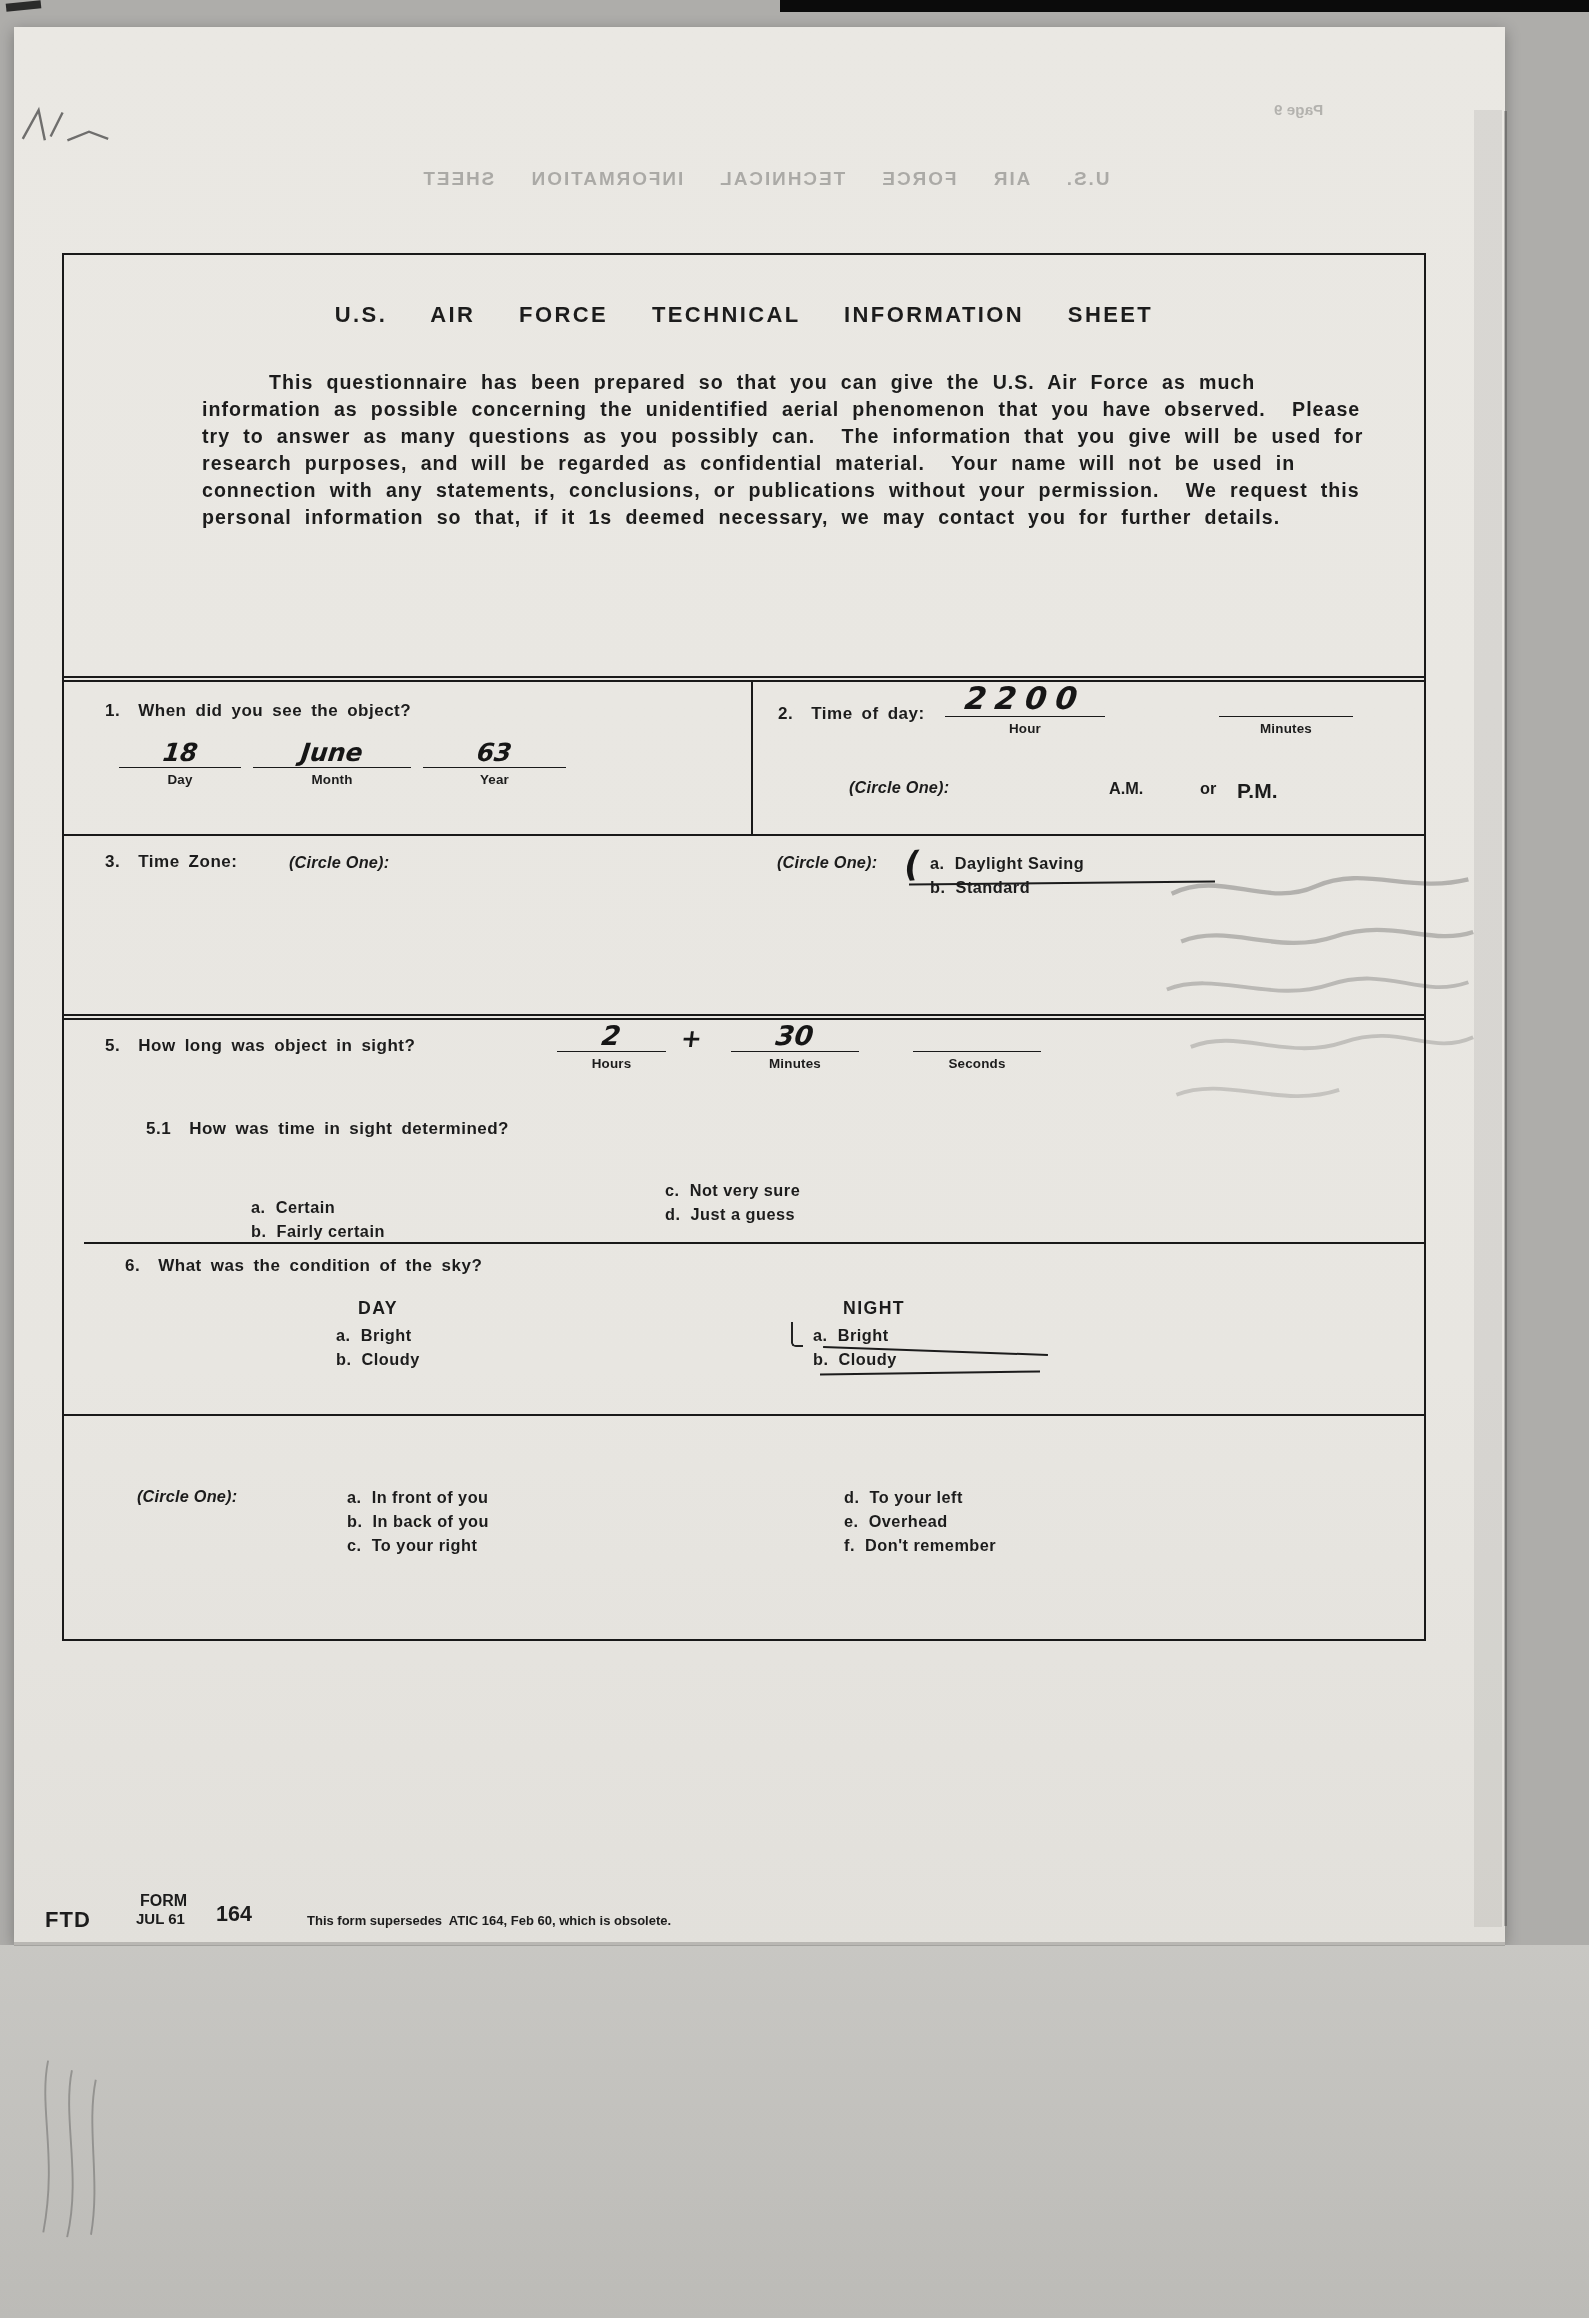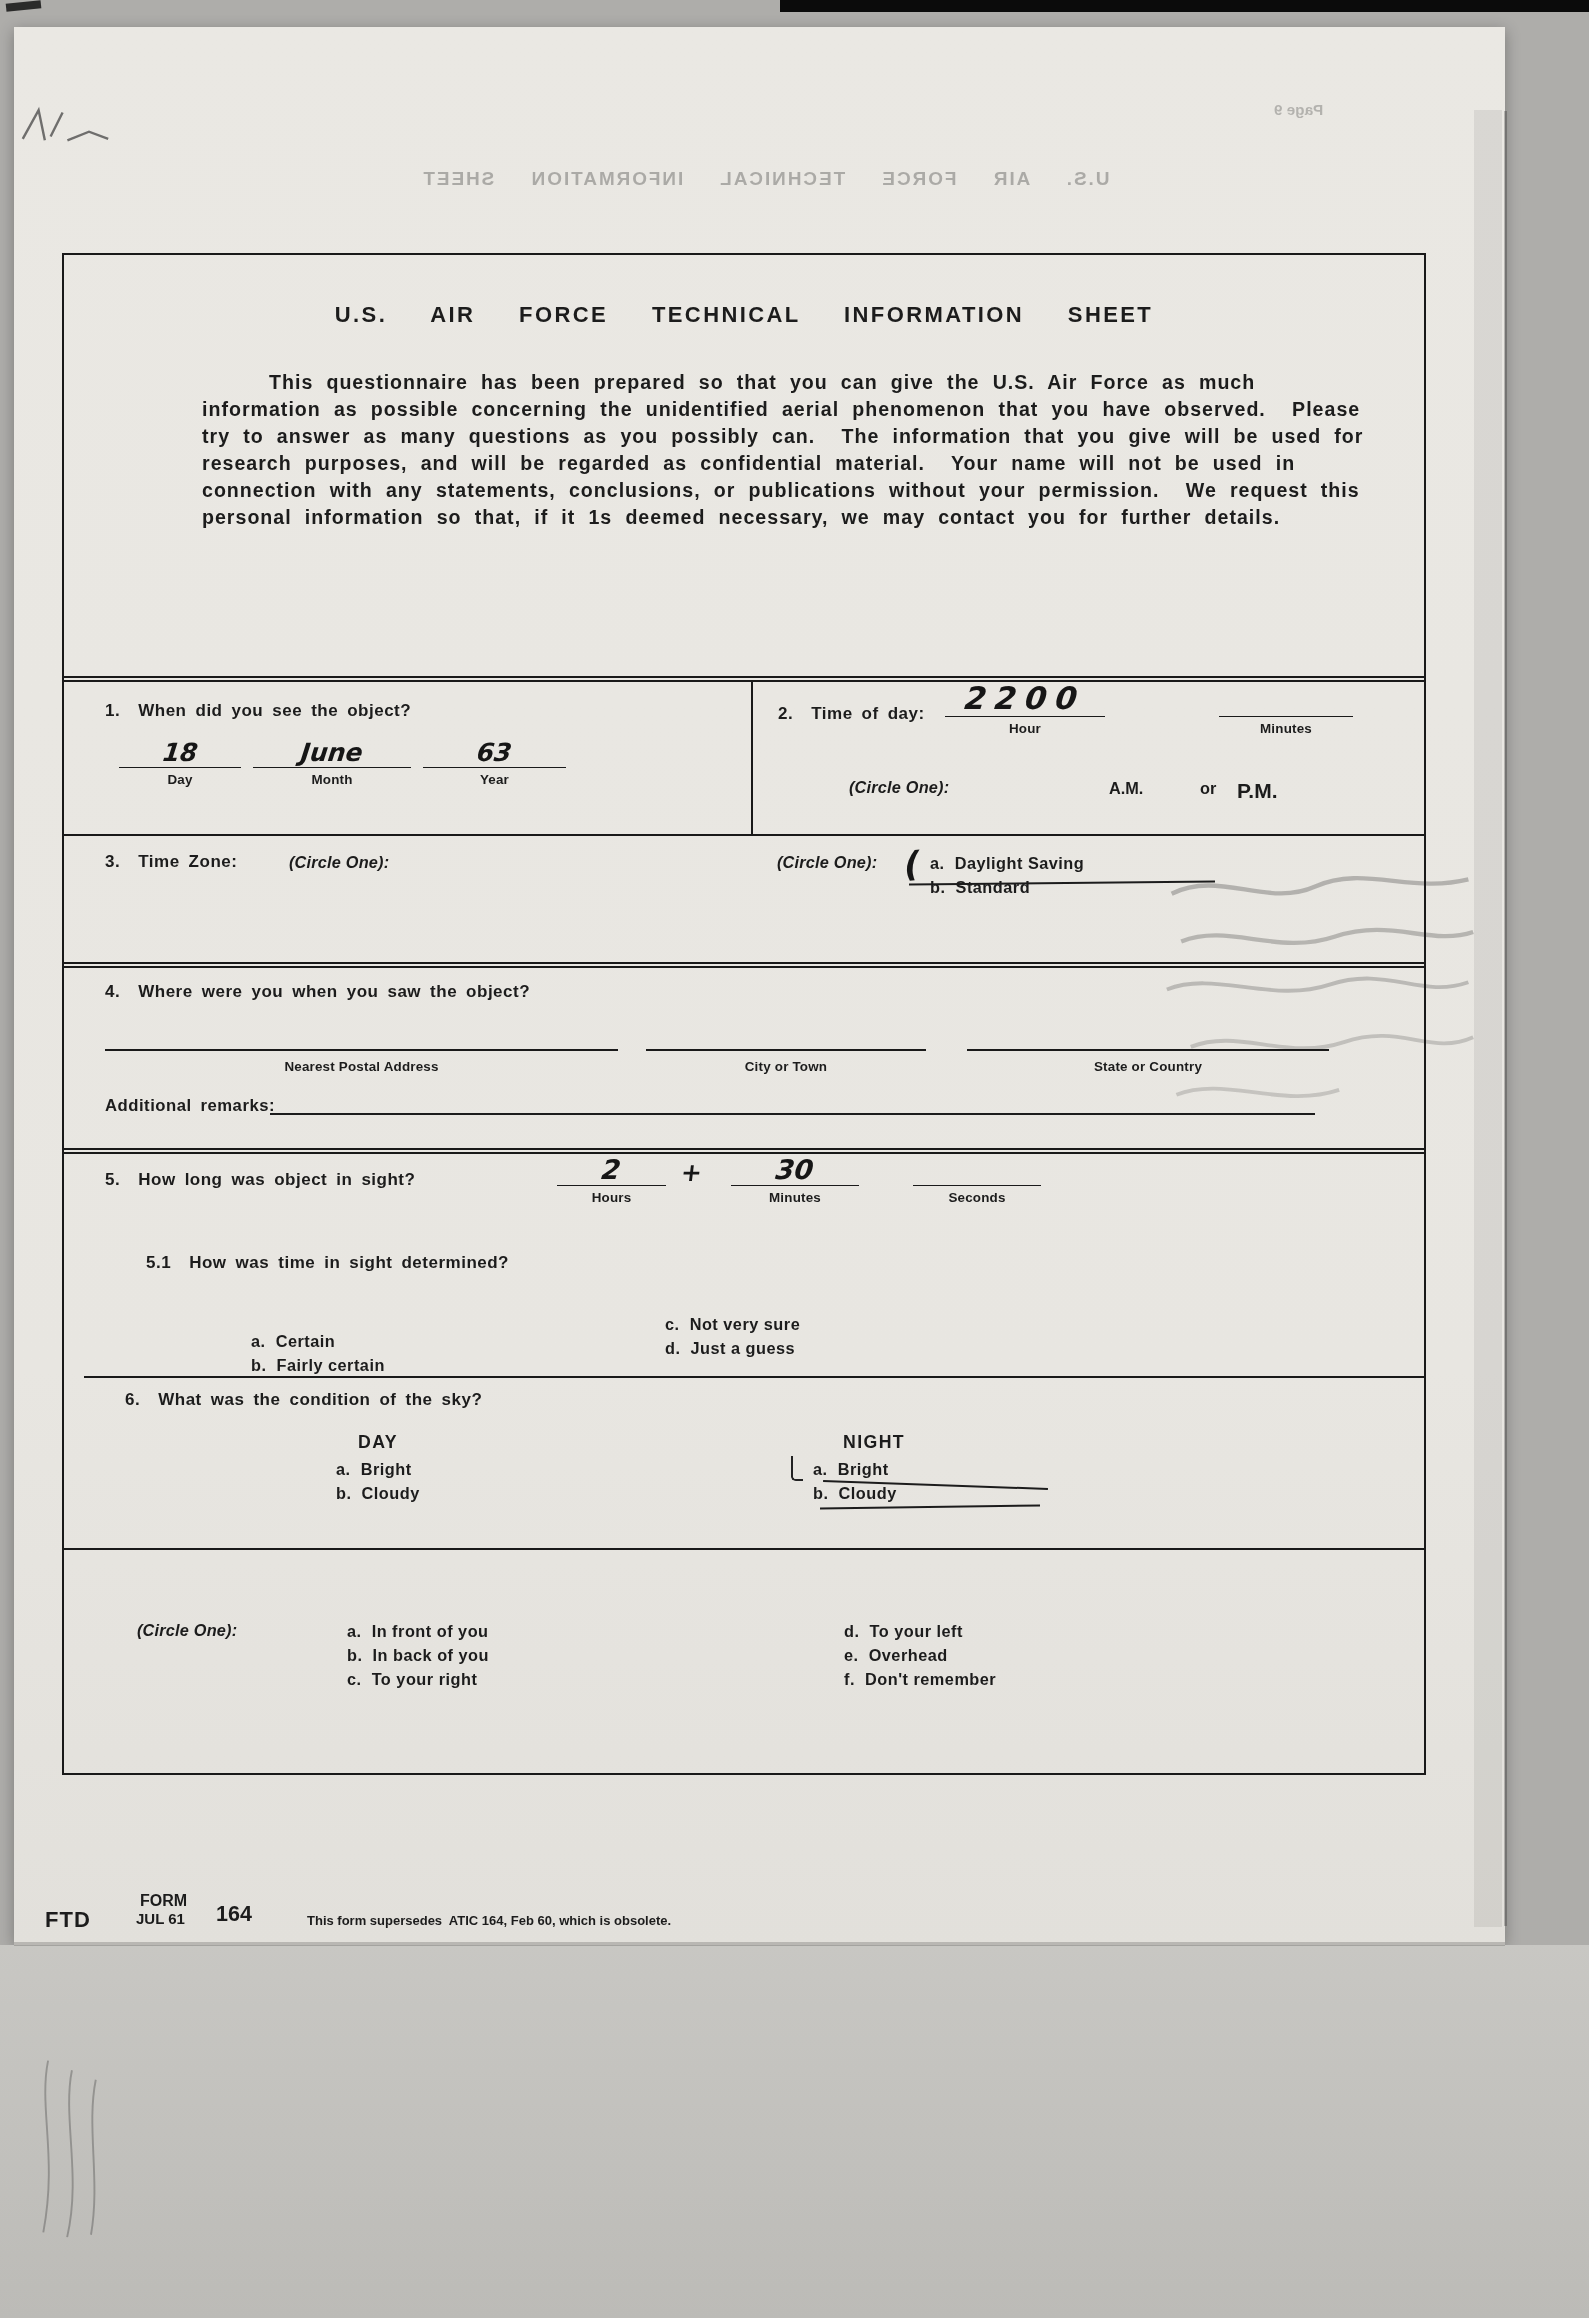--- a/index.html
+++ b/index.html
@@ -35,21 +35,21 @@
   .bleed-page { left: 1274px; top: 101px; font-size: 15.3px; color: rgba(25,25,25,.26); }
 
   
   .formbox { position: absolute; left: 62px; top: 253px; width: 1364px; border: 2.9px solid #191919; }
   .sec { position: relative; }
   .sec + .sec { border-top: 2.4px solid #191919; }
   .sec.dbl { border-top: 6.7px double #191919; }
 
   .sec-intro { height: 421px; }
   .row12 { height: 158px; display: flex; }
-  .sec-q3 { height: 128px; }
+  .sec-q3 { height: 180px; }
   .sec-q4 { height: 186px; }
   .sec-q5 { height: 228px; }
   .sec-q6 { height: 172px; margin-left: 20px; }
   .sec-q7 { height: 225px; }
 
   .q1cell { width: 687px; position: relative; }
   .q2cell { flex: 1; position: relative; border-left: 2.4px solid #191919; }
 
   .title {
     padding-top: 47px; text-align: center; font-size: 22px; font-weight: bold;
@@ -174,31 +174,20 @@
     <div class="co" style="left:225px;top:17px">(Circle One):</div>
     <div class="co" style="left:713px;top:17px">(Circle One):</div>
     <span class="hand paren" style="left:840px;top:7.7px">(</span>
     <div class="opts" style="left:866px;top:15.3px">
       <div class="opt">a.  Daylight Saving</div>
       <div class="opt">b.  Standard</div>
     </div>
     <div class="hline" style="left:845px;top:46px;width:306px;transform:rotate(-0.6deg)"></div>
   </section>
 
-  <section class="sec dbl sec-q4">
-    <div class="qlabel" style="left:41px;top:14.3px">4.  Where were you when you saw the object?</div>
-    <div class="seg" style="left:41px;top:81px;width:513px"></div>
-    <div class="seg" style="left:582px;top:81px;width:280px"></div>
-    <div class="seg" style="left:903px;top:81px;width:362px"></div>
-    <div class="seglabel smlabel" style="left:41px;top:91px;width:513px">Nearest Postal Address</div>
-    <div class="seglabel smlabel" style="left:582px;top:91px;width:280px">City or Town</div>
-    <div class="seglabel smlabel" style="left:903px;top:91px;width:362px">State or Country</div>
-    <div class="qlabel" style="left:41px;top:128px;font-size:16.7px">Additional remarks:</div>
-    <div class="hline" style="left:206px;top:145px;width:1045px;height:1.9px"></div>
-  </section>
 
   <section class="sec dbl sec-q5">
     <div class="qlabel" style="left:41px;top:16.3px">5.  How long was object in sight?</div>
     <div class="fgroup" style="left:493px;top:1px;width:109px">
       <div class="fline short">
         <span class="hand h56">2</span>
       </div>
       <span class="smlabel">Hours</span>
     </div>
     <span class="hand plus" style="left:617px;top:3.8px">+</span>

